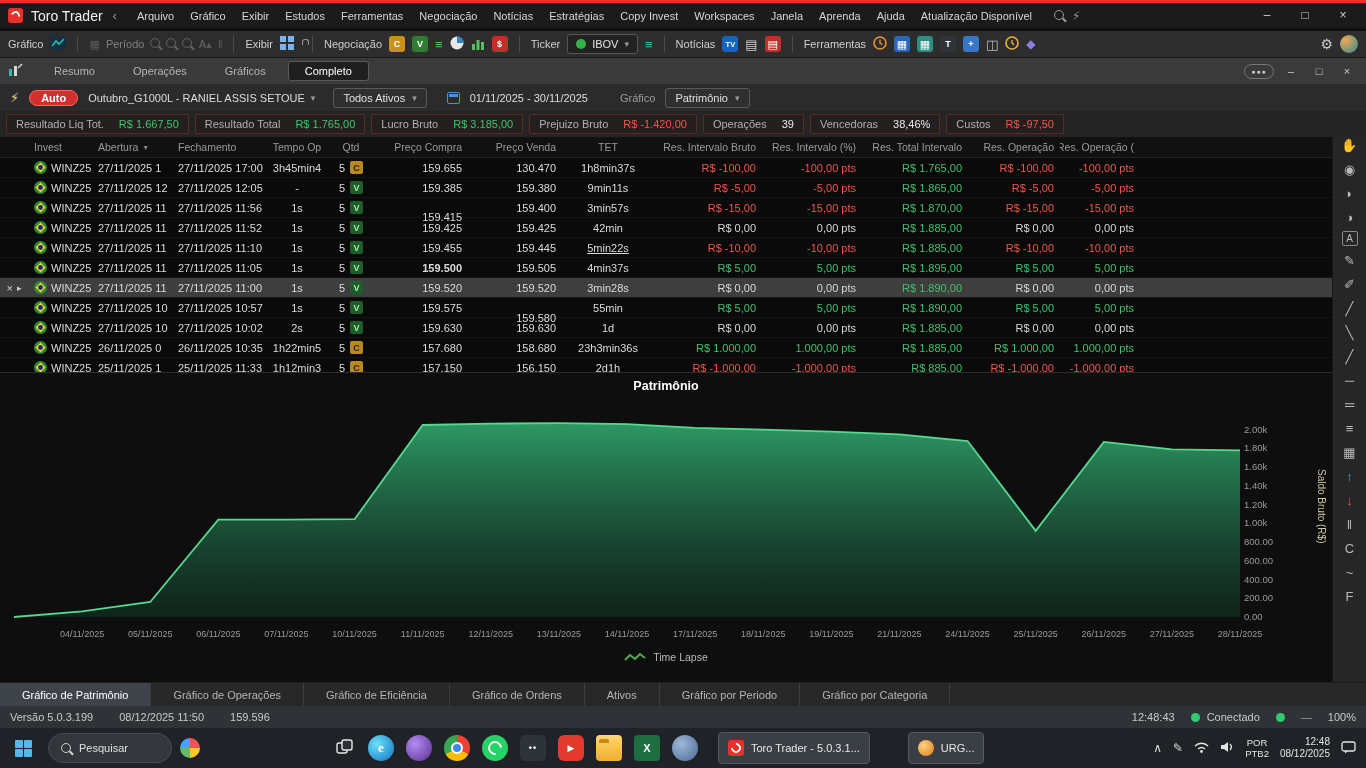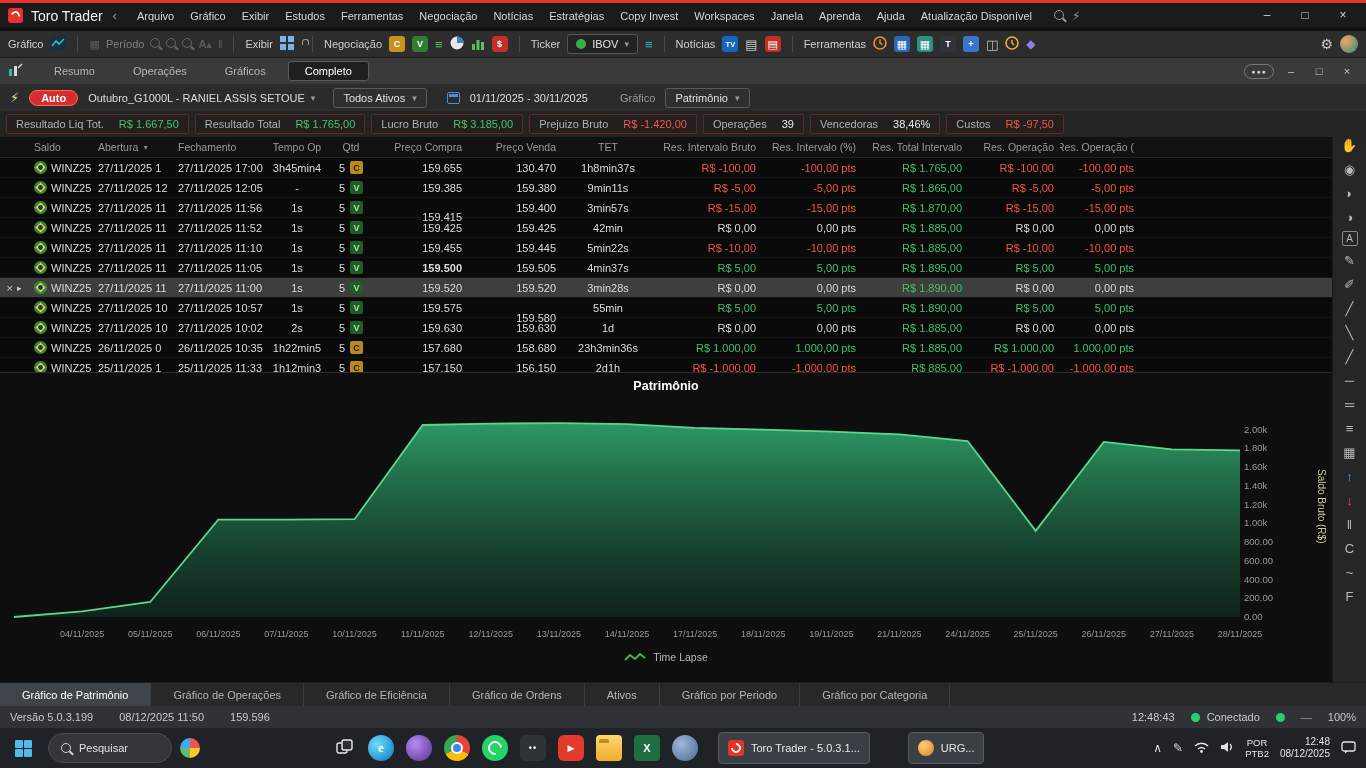--- a/index.html
+++ b/index.html
@@ -311,21 +311,21 @@
       </div>
       <div class="stat">
         <span class="lbl">Custos</span>
         <span class="tone-red">R$ -97,50</span>
       </div>
     </div>
 
   <div class="table">
     <div class="t-header" id="t-head">
         <div class="hcell" style="width: 28px;"></div>
-        <div class="hcell c-left" style="width: 64px;">Saldo</div>
+        <div class="hcell c-left" style="width: 64px;">Invest</div>
         <div class="hcell c-left" style="width: 80px;">Abertura<span class="sort">▼</span></div>
         <div class="hcell c-left" style="width: 94px;">Fechamento</div>
         <div class="hcell c-center" style="width: 62px;">Tempo Op</div>
         <div class="hcell c-center" style="width: 46px;">Qtd</div>
         <div class="hcell c-right" style="width: 94px;">Preço Compra</div>
         <div class="hcell c-right" style="width: 94px;">Preço Venda</div>
         <div class="hcell c-center" style="width: 92px;">TET</div>
         <div class="hcell c-right" style="width: 108px;">Res. Intervalo Bruto</div>
         <div class="hcell c-right" style="width: 100px;">Res. Intervalo (%)</div>
         <div class="hcell c-right" style="width: 106px;">Res. Total Intervalo</div>
@@ -459,21 +459,21 @@
           </div>
           <div class="cell c-left" style="width: 80px;">27/11/2025 11</div>
           <div class="cell c-left" style="width: 94px;">27/11/2025 11:10</div>
           <div class="cell c-center" style="width: 62px;">1s</div>
           <div class="cell c-center" style="width: 46px;">
             <span>5</span>
             <span class="side side-V">V</span>
           </div>
           <div class="cell c-right" style="width: 94px;">159.455</div>
           <div class="cell c-right" style="width: 94px;">159.445</div>
-          <div class="cell c-center" style="width: 92px;">5min22s</div>
+          <div class="cell c-center" style="width: 92px; text-decoration: underline;">5min22s</div>
           <div class="cell c-right num neg" style="width: 108px;">R$ -10,00</div>
           <div class="cell c-right num neg" style="width: 100px;">-10,00 pts</div>
           <div class="cell c-right num pos" style="width: 106px;">R$ 1.885,00</div>
           <div class="cell c-right num neg" style="width: 92px;">R$ -10,00</div>
           <div class="cell c-right num neg" style="width: 80px;">-10,00 pts</div>
         </div>
         <div class="t-row">
           <div class="cell c-center" style="width: 28px;"></div>
           <div class="cell c-left" style="width: 64px;">
             <span class="flag">

